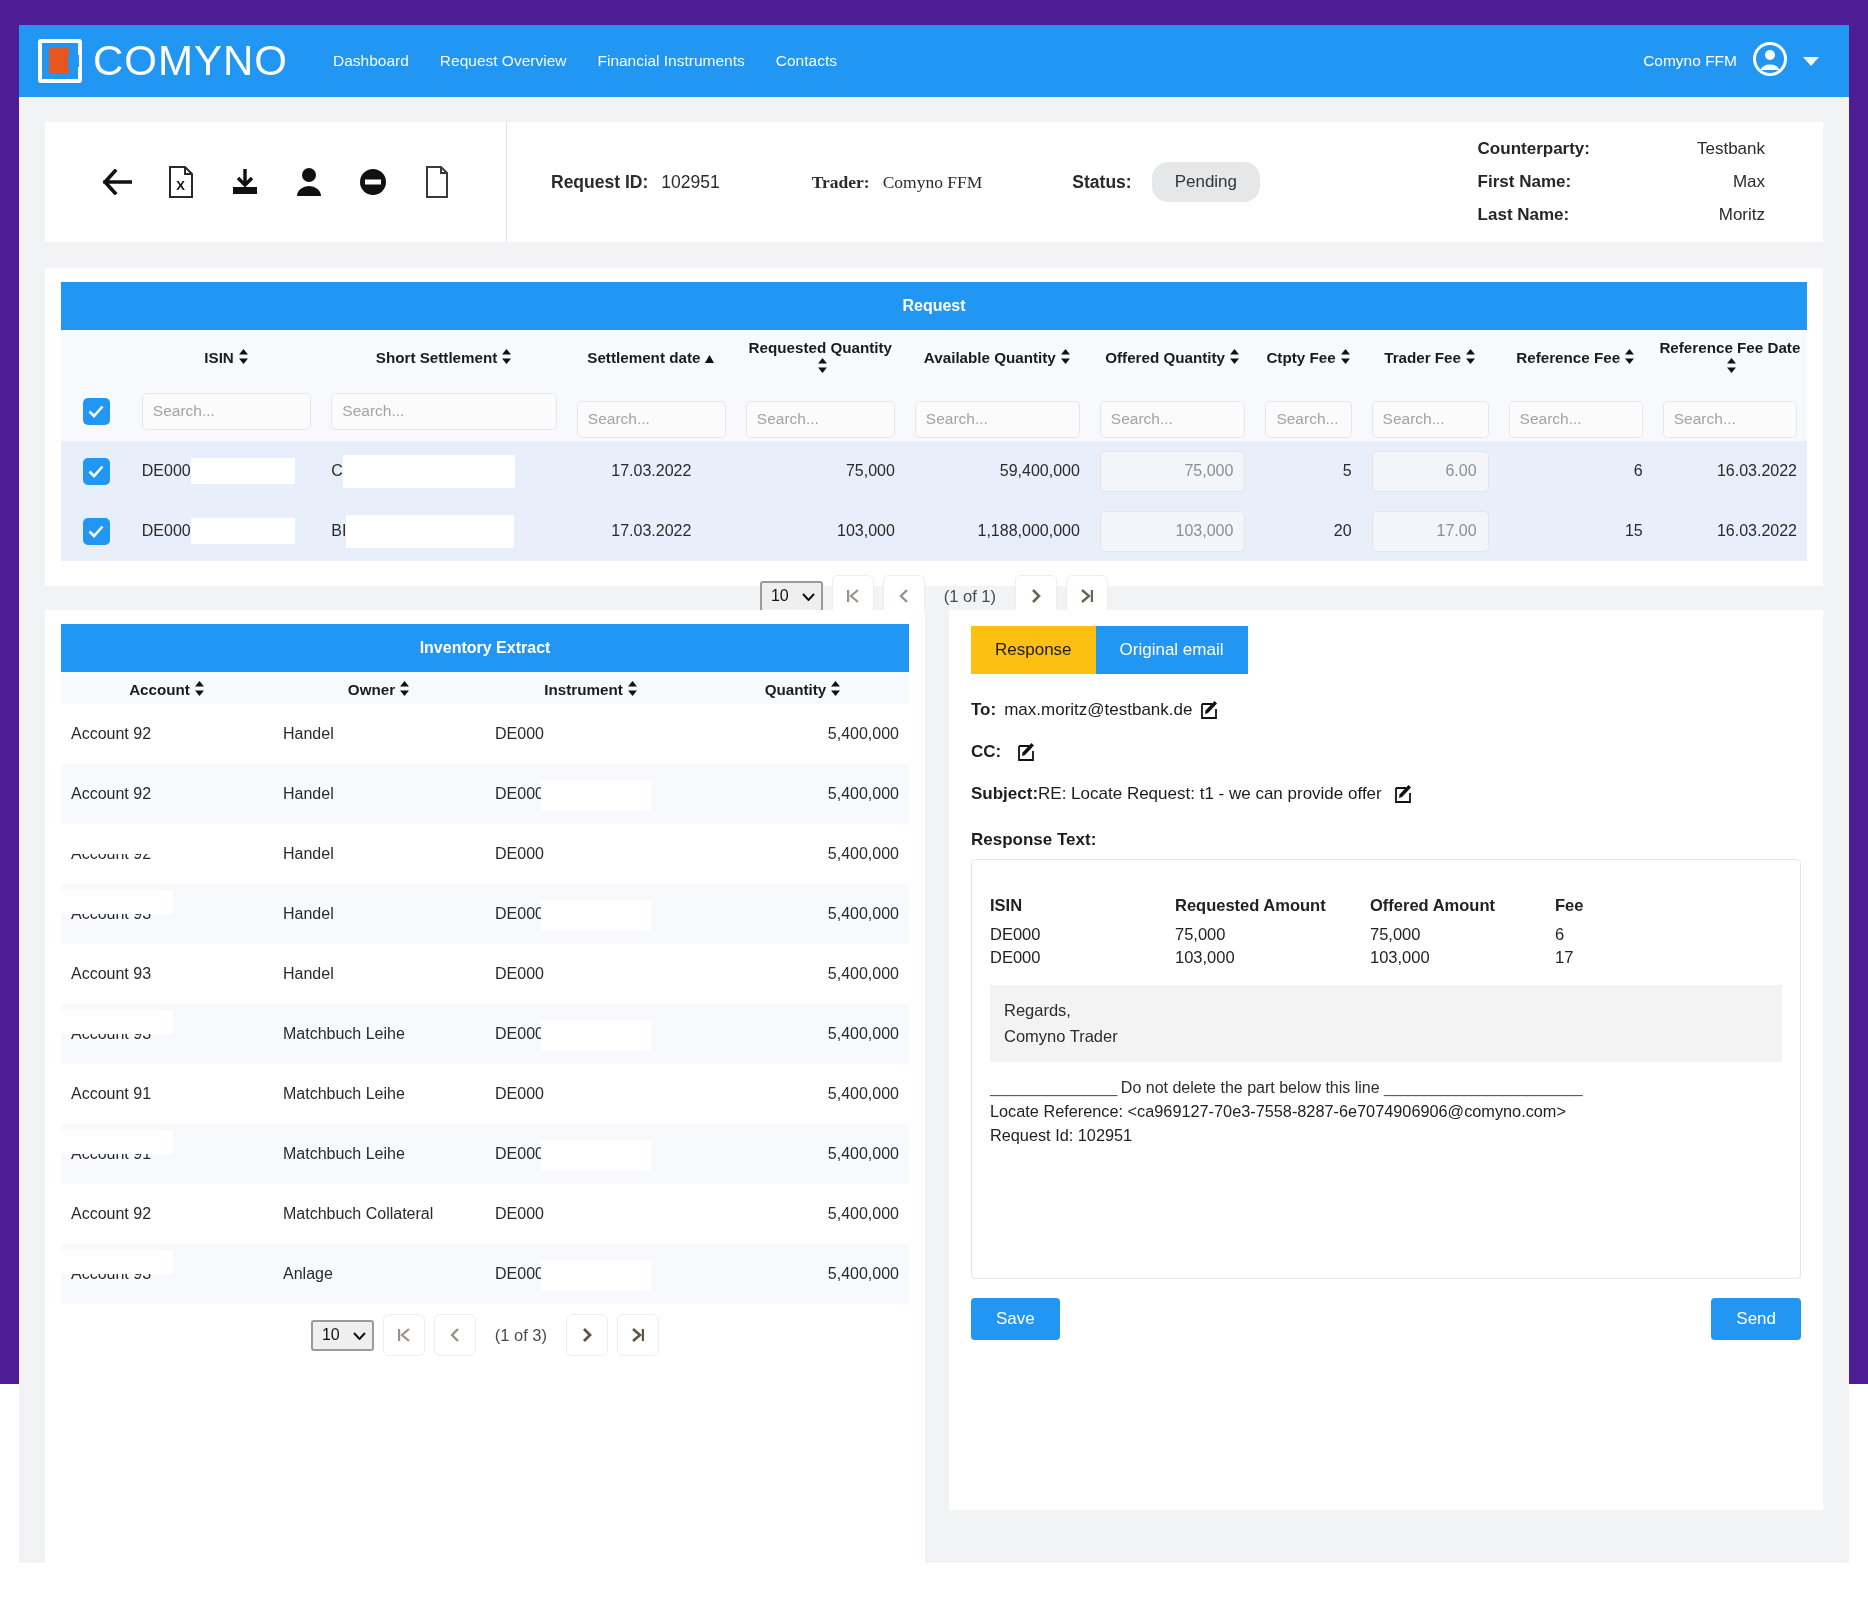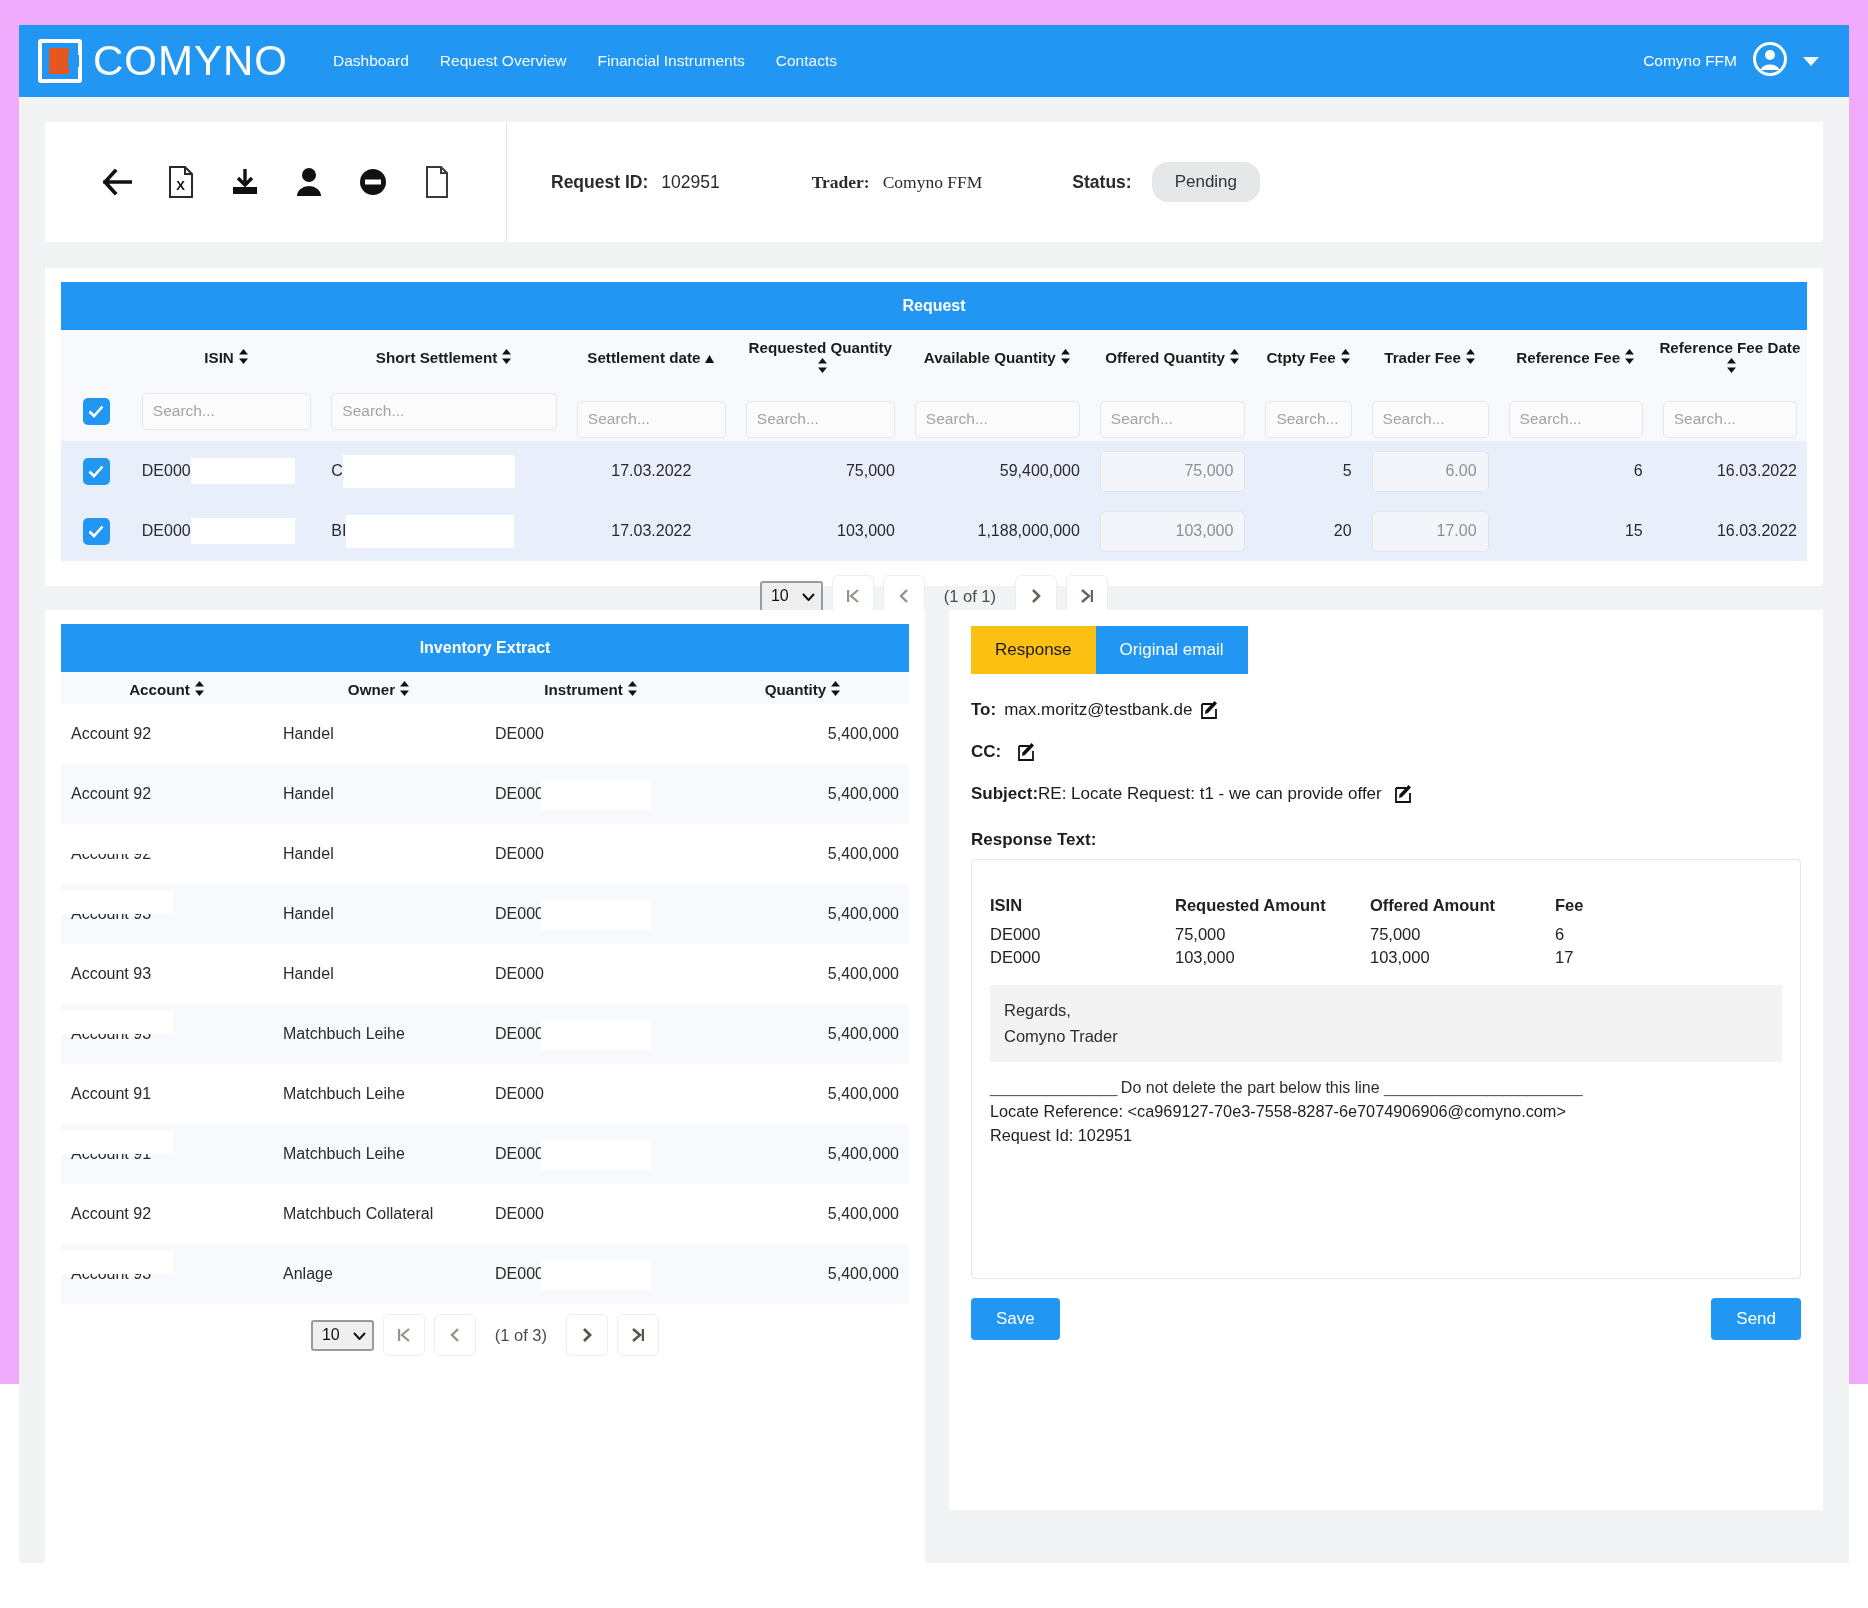--- a/index.html
+++ b/index.html
@@ -7,21 +7,21 @@
   html, body {
     margin: 0; padding: 0;
     width: 1868px; height: 1608px;
     background: #ffffff;
     font-family: "Liberation Sans", sans-serif;
     overflow: hidden;
   }
   .page {
     position: relative;
     width: 1868px; height: 1384px;
-    background: #f0abfc;
+    background: #4c1d95;
     padding: 0;
   }
   .outer-white {
     position: absolute;
     left: 19px; top: 25px; width: 1830px; height: 1560px;
     background: #f2f3f5;
     overflow: hidden;
   }
 
   
@@ -400,20 +400,28 @@
       </div>
       <div class="meta-group" style="margin-left:92px;font-family:Liberation Serif, serif;">
         <span class="meta-lbl">Trader:</span>
         <span class="meta-val">Comyno FFM</span>
       </div>
       <div class="meta-group" style="margin-left:90px; align-items:center;">
         <span class="meta-lbl">Status:</span>
         <span class="status-chip" style="margin-left:20px;">Pending</span>
       </div>
 
+      <div class="cp-block">
+        <span class="k">Counterparty:</span>
+        <span class="v">Testbank</span>
+        <span class="k">First Name:</span>
+        <span class="v">Max</span>
+        <span class="k">Last Name:</span>
+        <span class="v">Moritz</span>
+      </div>
     </div>
   </div>
 
   <div class="panel-request">
     <div class="panel-head">Request</div>
 
     <table class="grid">
       <colgroup>
         <col style="width:62px">
             <col style="width:166px">

